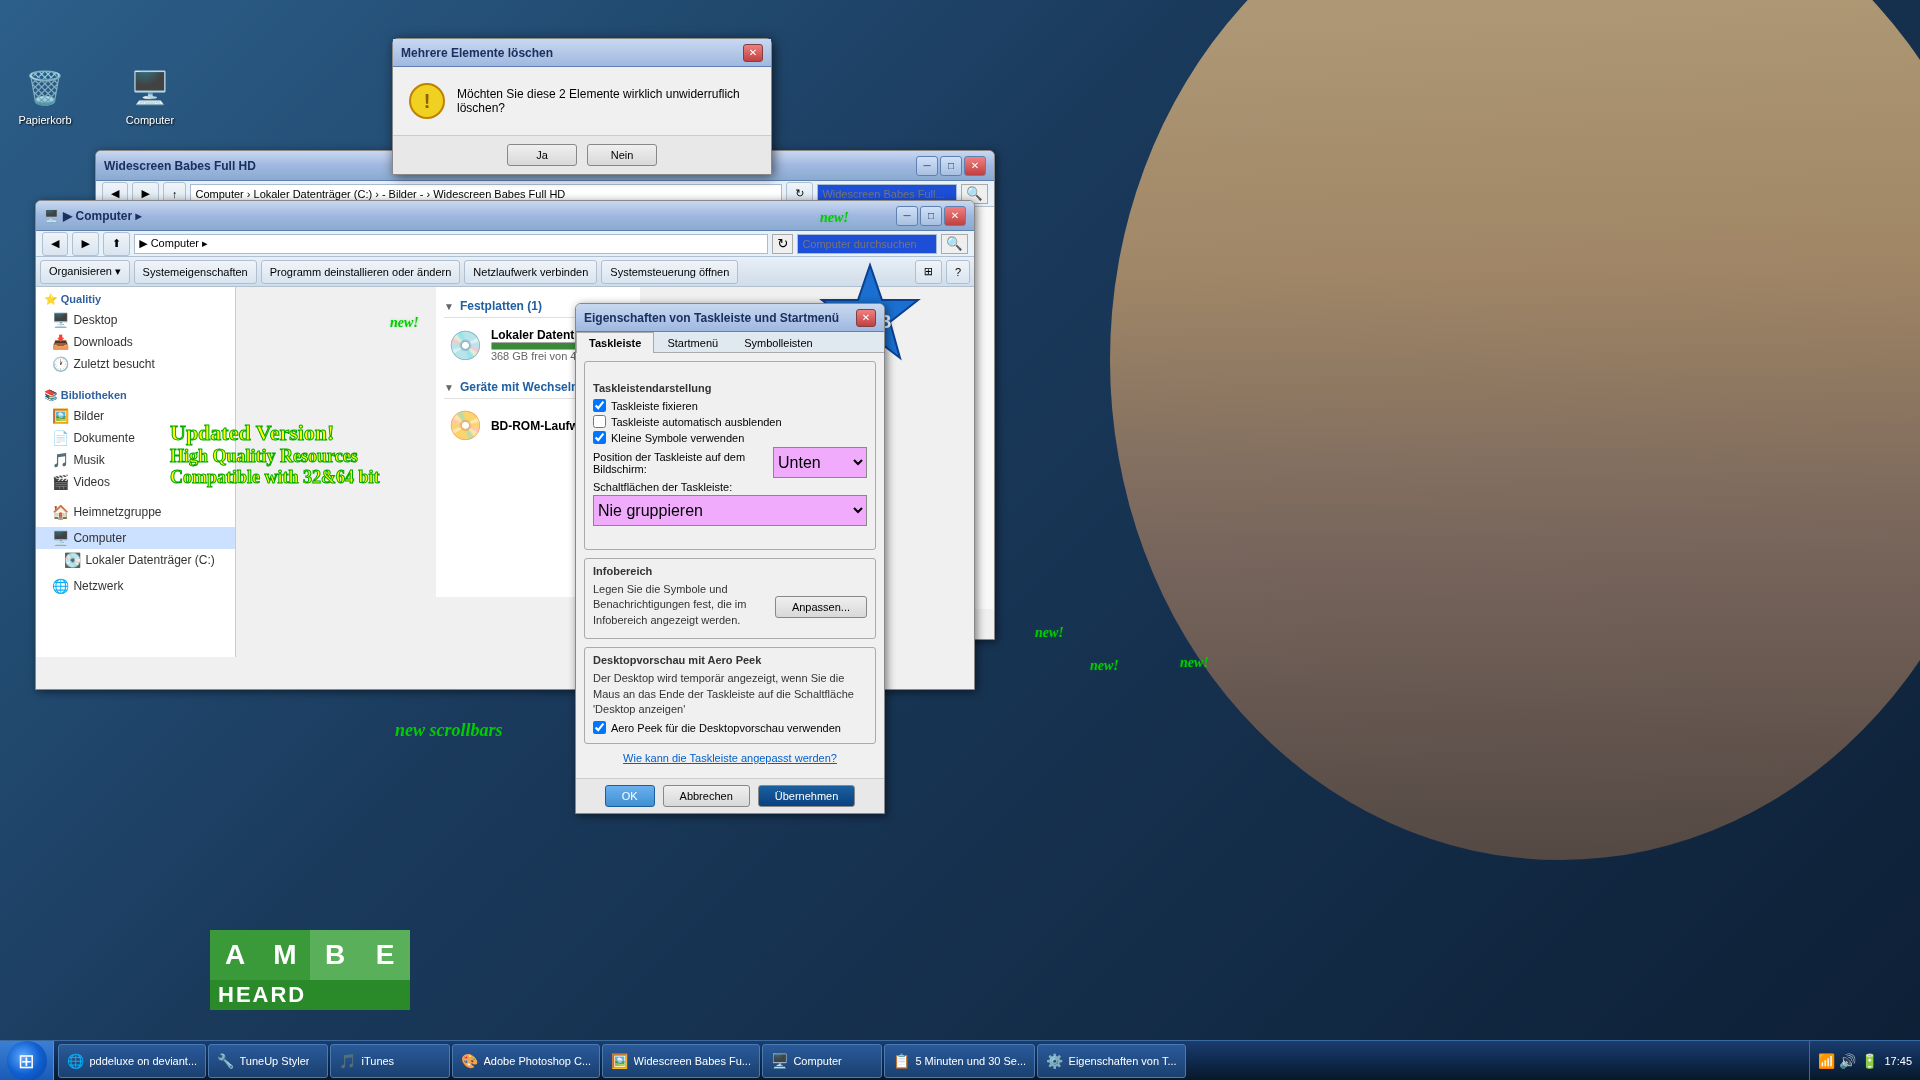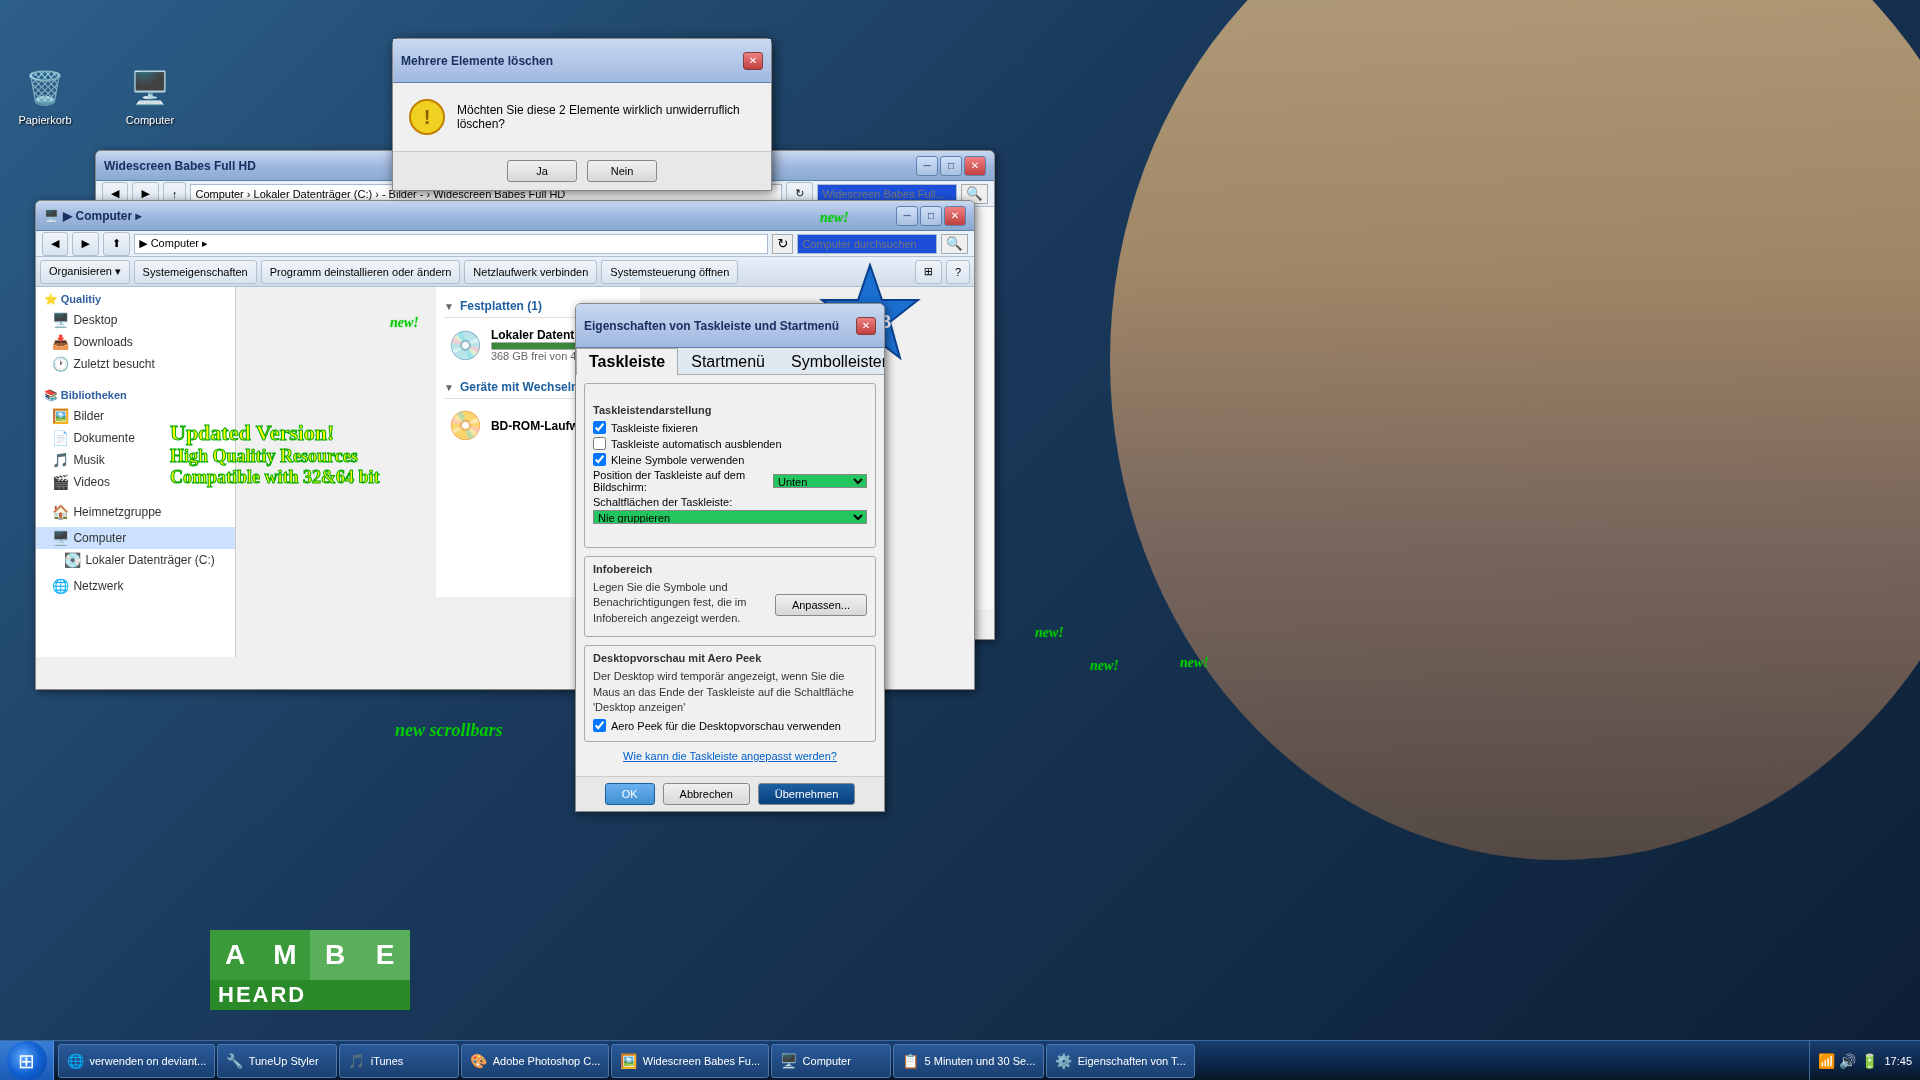--- a/index.html
+++ b/index.html
@@ -183,21 +183,21 @@
     
     .dialog {
       position: absolute;
       background: #f0f0f0;
       border: 1px solid #888;
       box-shadow: 2px 2px 12px rgba(0,0,0,0.6);
       border-radius: 6px 6px 0 0;
       z-index: 500;
     }
     .dialog-titlebar {
-      height: 44px;
+      height: 28px;
       background: linear-gradient(180deg, #c8d8f0 0%, #a0b8e0 100%);
       display: flex;
       align-items: center;
       padding: 0 8px;
       border-bottom: 1px solid #6080b0;
     }
     .dialog-title-text {
       flex: 1;
       font-size: 12px;
       font-weight: bold;
@@ -271,21 +271,21 @@
       width: 310px;
       z-index: 300;
     }
     .tabs-bar {
       display: flex;
       background: #e0e8f0;
       border-bottom: 1px solid #aaa;
     }
     .tab-item {
       padding: 4px 12px;
-      font-size: 16px;
+      font-size: 11px;
       cursor: pointer;
       border: 1px solid transparent;
       border-bottom: none;
       margin-bottom: -1px;
     }
     .tab-item.active {
       background: #f0f0f0;
       border-color: #aaa;
       border-bottom-color: #f0f0f0;
       font-weight: bold;
@@ -315,24 +315,24 @@
     }
     .dropdown-row {
       display: flex;
       align-items: center;
       font-size: 11px;
       margin-bottom: 3px;
     }
     .dropdown-row label { flex: 0 0 auto; }
     .win-select {
       flex: 1;
-      height: 14px;
-      font-size: 11px;
+      height: 31px;
+      font-size: 16px;
       border: 1px solid #888;
-      background: #22c55e;
+      background: #f0abfc;
     }
     .info-box {
       border: 1px solid #aaa;
       border-radius: 3px;
       padding: 6px 8px;
       margin-bottom: 8px;
     }
     .info-text {
       font-size: 11px;
       color: #333;
@@ -865,21 +865,21 @@
   <div style="background:#2a8a2a;color:white;font-size:22px;font-weight:900;padding:2px 8px;letter-spacing:2px;">HEARD</div>
 </div>
 
 <div class="taskbar">
   <div class="taskbar-start">
     <div class="taskbar-start-orb">⊞</div>
   </div>
   <div class="taskbar-items">
     <div class="taskbar-item">
       <span class="ti-icon">🌐</span>
-      <span class="ti-label">verwenden on deviant...</span>
+      <span class="ti-label">pddeluxe on deviant...</span>
     </div>
     <div class="taskbar-item">
       <span class="ti-icon">🔧</span>
       <span class="ti-label">TuneUp Styler</span>
     </div>
     <div class="taskbar-item">
       <span class="ti-icon">🎵</span>
       <span class="ti-label">iTunes</span>
     </div>
     <div class="taskbar-item">

